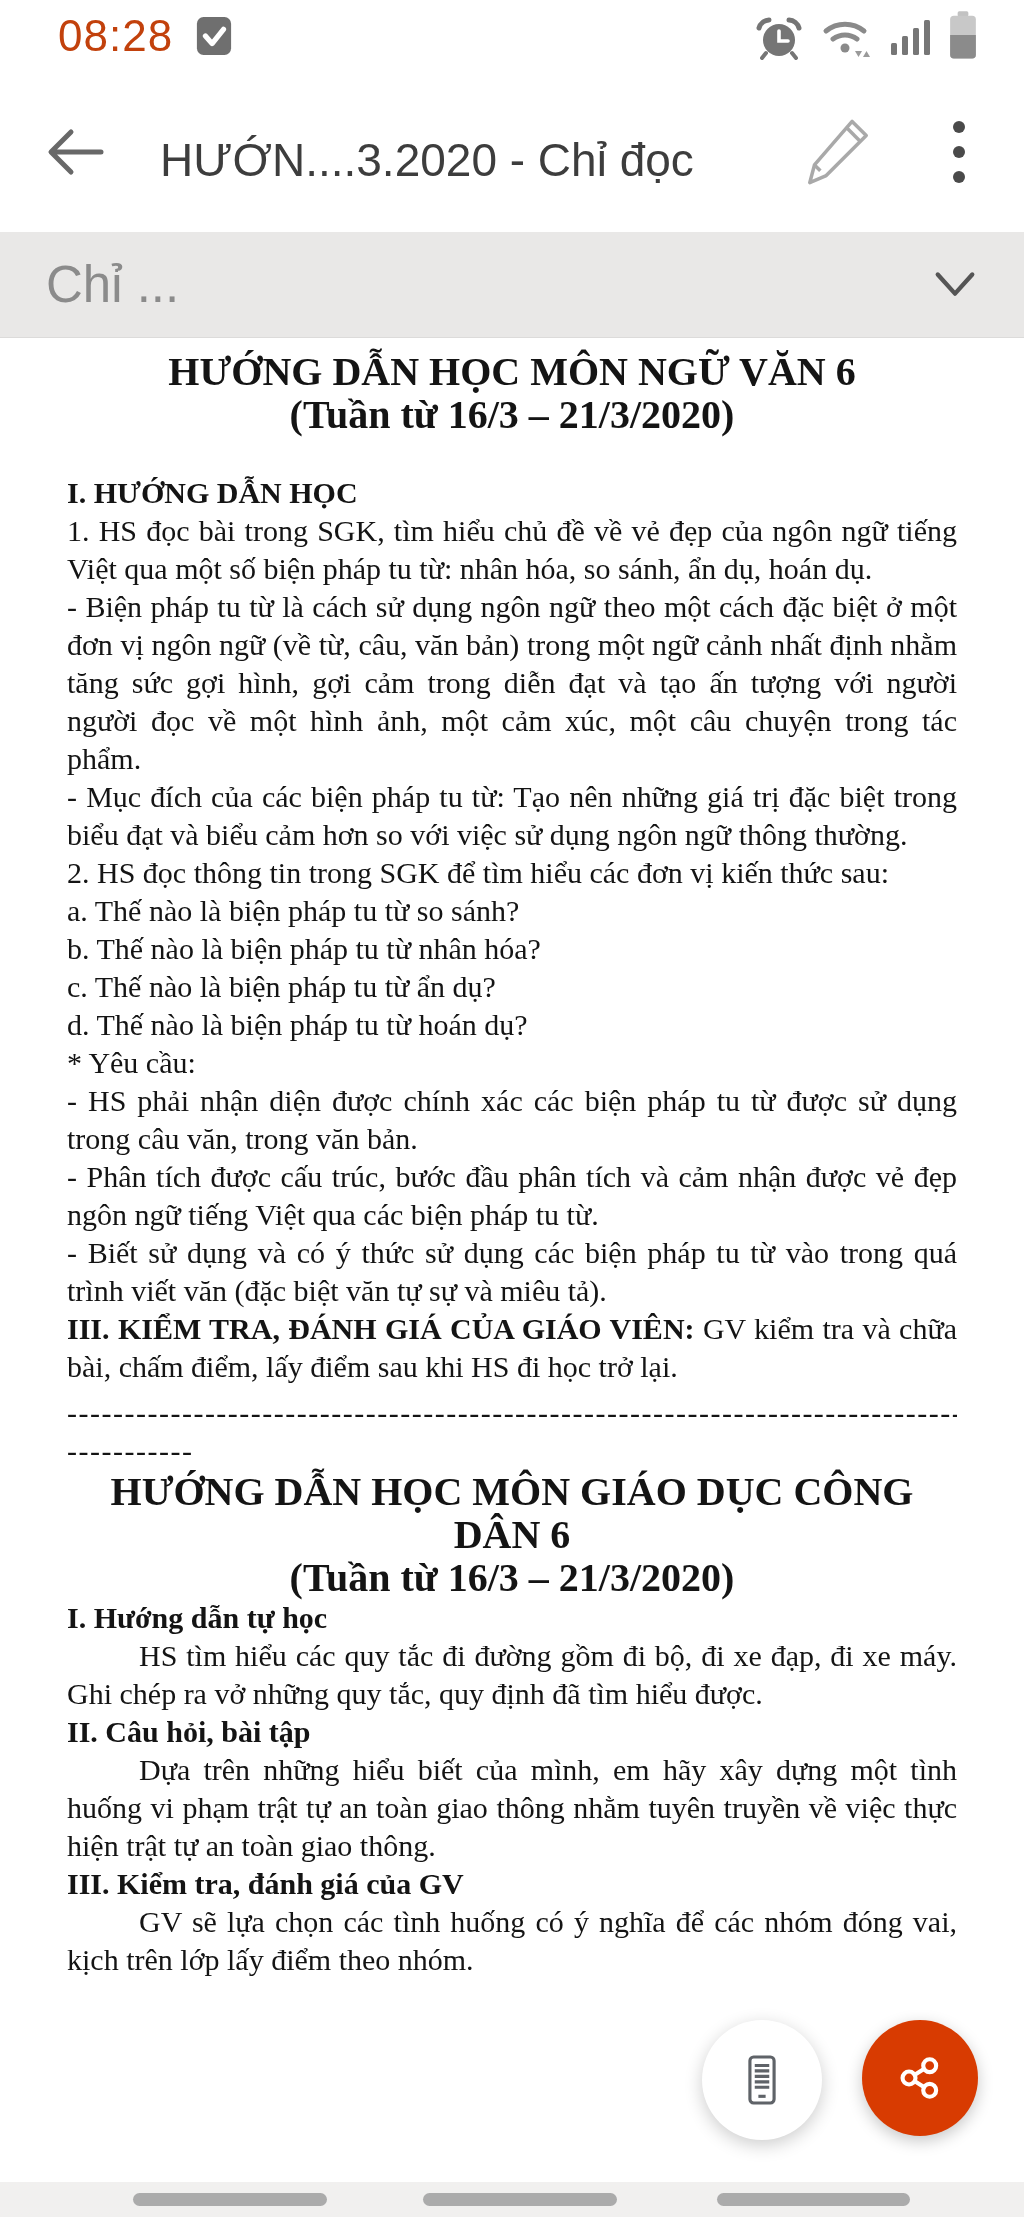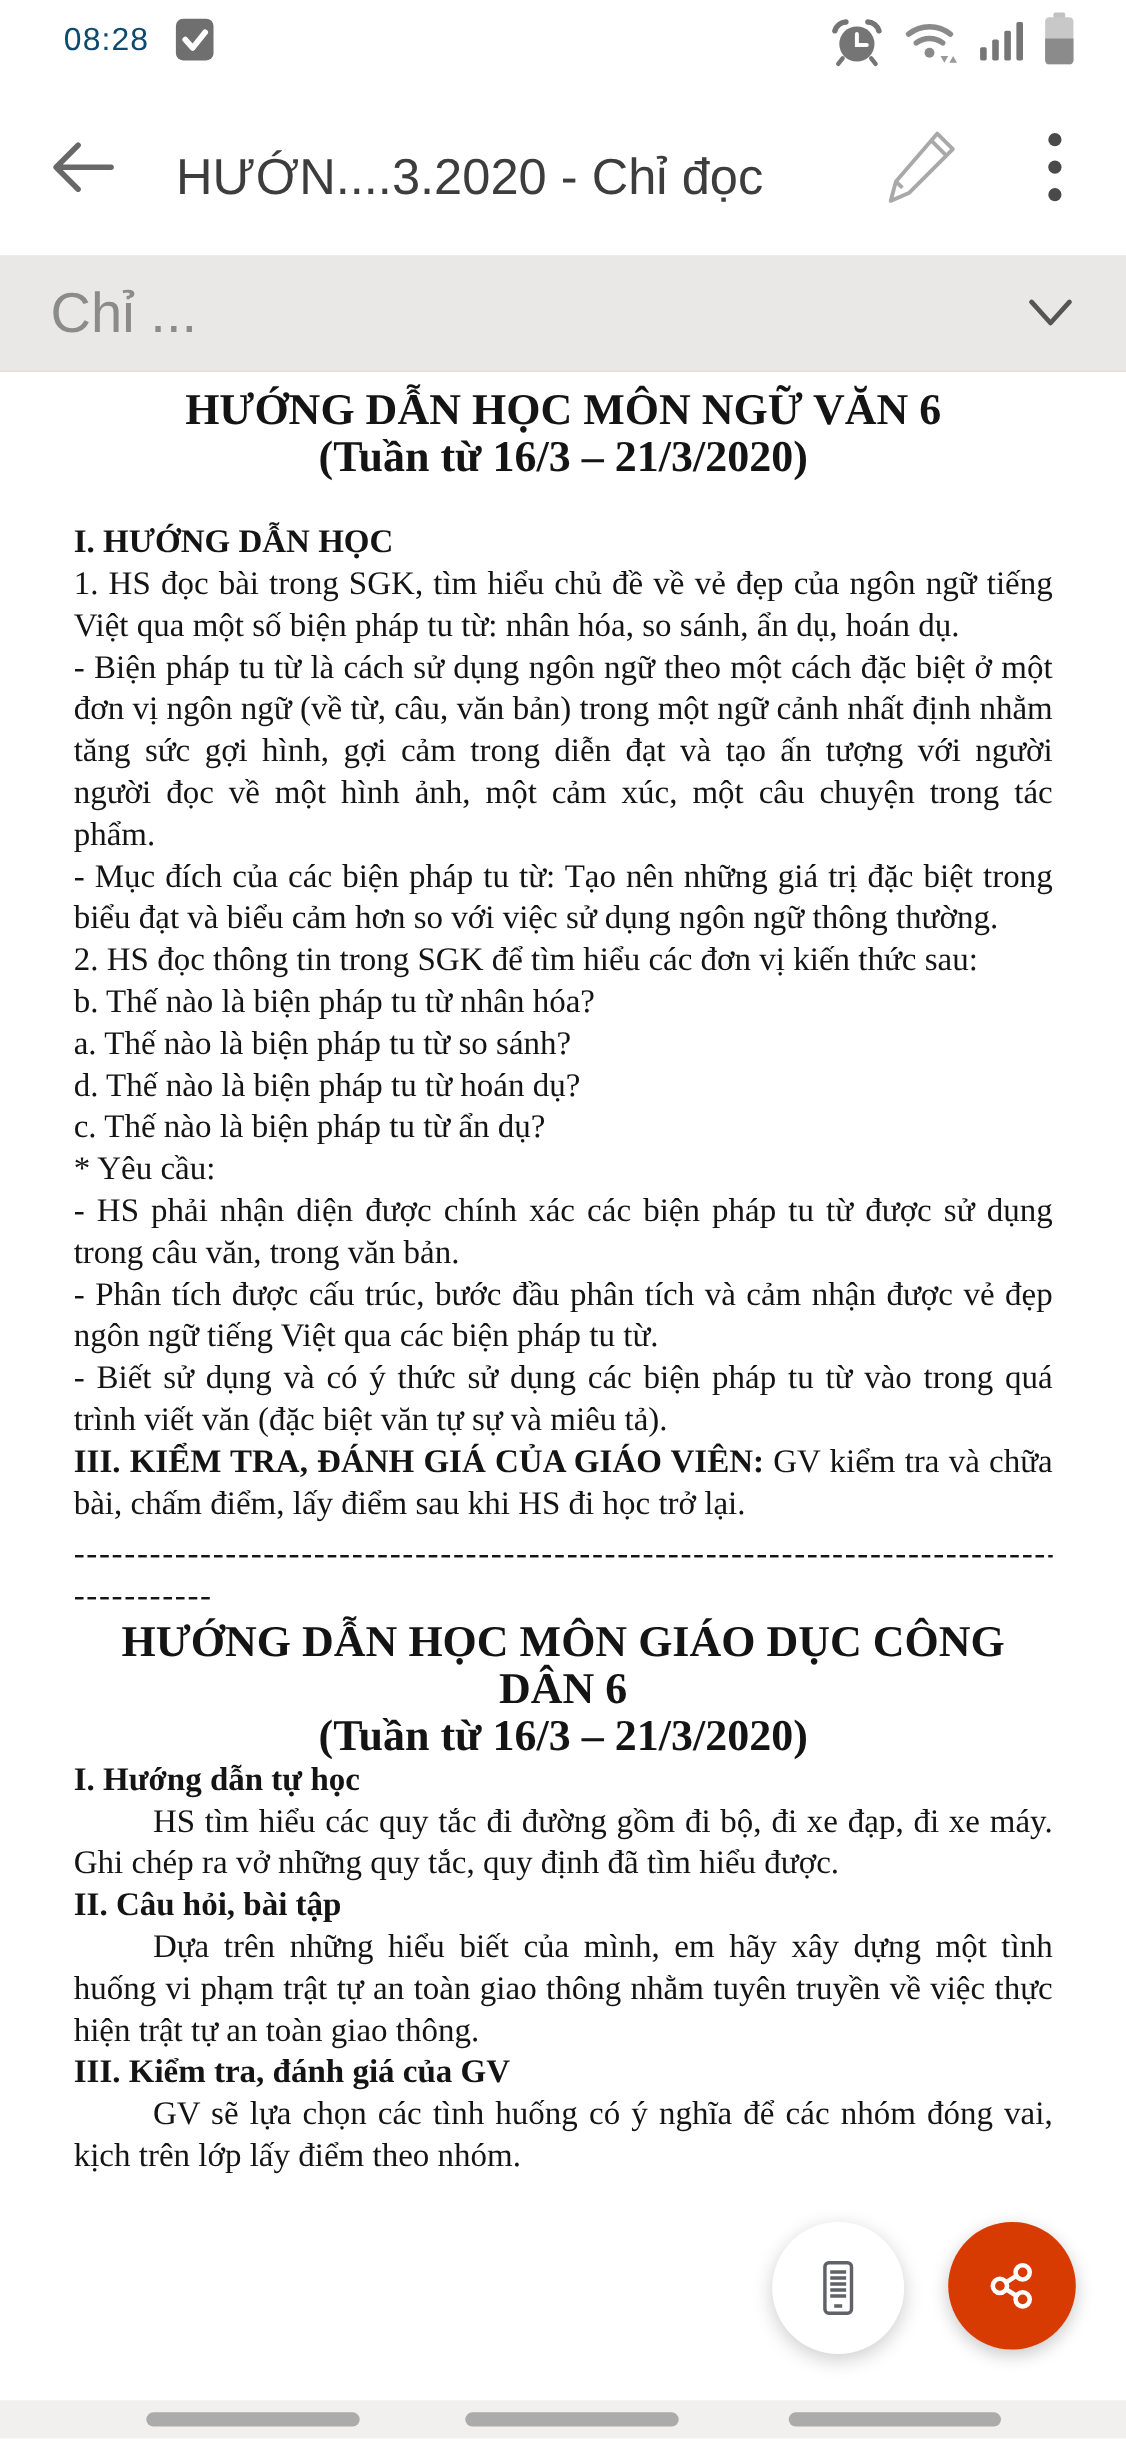--- a/index.html
+++ b/index.html
@@ -5,21 +5,21 @@
   * { margin:0; padding:0; box-sizing:border-box; }
   html,body { width:1024px; }
   body {
     width:1024px; height:2217px; position:relative; background:#ffffff;
     overflow:hidden; font-family:"Liberation Sans", sans-serif;
   }
   
   .status-bar{
     height:72px; display:flex; align-items:center; padding:0 46px 0 58px; background:#fff;
   }
-  .status-time{ font-size:29px; color:#0c4a6e; letter-spacing:1px; }
+  .status-time{ font-size:44px; color:#c2410c; letter-spacing:1px; }
   .status-check{ margin-left:22px; display:flex; }
   .status-right{ margin-left:auto; display:flex; align-items:flex-end; gap:16px; }
   
   .app-bar{ height:160px; display:flex; align-items:center; padding:0 42px; background:#fff; }
   .back-btn{ width:66px; height:66px; display:flex; align-items:center; justify-content:center; cursor:pointer; }
   .app-title{
     margin-left:52px; font-size:46px; color:#3d3d3d; white-space:nowrap;
     overflow:hidden; text-overflow:ellipsis; max-width:560px;margin-top:16px;
   }
   .edit-btn{ margin-left:auto; width:80px; height:84px; display:flex; align-items:center; justify-content:center; cursor:pointer; }
@@ -131,24 +131,24 @@
 
 <div class="doc">
   <div class="t">HƯỚNG DẪN HỌC MÔN NGỮ VĂN 6</div>
   <div class="t">(Tuần từ 16/3 – 21/3/2020)</div>
   <div class="spacer"></div>
   <div class="h">I. HƯỚNG DẪN HỌC</div>
   <div class="b">1. HS đọc bài trong SGK, tìm hiểu chủ đề về vẻ đẹp của ngôn ngữ tiếng Việt qua một số biện pháp tu từ: nhân hóa, so sánh, ẩn dụ, hoán dụ.</div>
   <div class="b">- Biện pháp tu từ là cách sử dụng ngôn ngữ theo một cách đặc biệt ở một đơn vị ngôn ngữ (về từ, câu, văn bản) trong một ngữ cảnh nhất định nhằm tăng sức gợi hình, gợi cảm trong diễn đạt và tạo ấn tượng với người người đọc về một hình ảnh, một cảm xúc, một câu chuyện trong tác phẩm.</div>
   <div class="b">- Mục đích của các biện pháp tu từ: Tạo nên những giá trị đặc biệt trong biểu đạt và biểu cảm hơn so với việc sử dụng ngôn ngữ thông thường.</div>
   <div class="b">2. HS đọc thông tin trong SGK để tìm hiểu các đơn vị kiến thức sau:</div>
+  <div class="b">a. Thế nào là biện pháp tu từ so sánh?</div>
   <div class="b">b. Thế nào là biện pháp tu từ nhân hóa?</div>
-  <div class="b">a. Thế nào là biện pháp tu từ so sánh?</div>
+  <div class="b">c. Thế nào là biện pháp tu từ ẩn dụ?</div>
   <div class="b">d. Thế nào là biện pháp tu từ hoán dụ?</div>
-  <div class="b">c. Thế nào là biện pháp tu từ ẩn dụ?</div>
   <div class="b">* Yêu cầu:</div>
   <div class="b">- HS phải nhận diện được chính xác các biện pháp tu từ được sử dụng trong câu văn, trong văn bản.</div>
   <div class="b">- Phân tích được cấu trúc, bước đầu phân tích và cảm nhận được vẻ đẹp ngôn ngữ tiếng Việt qua các biện pháp tu từ.</div>
   <div class="b">- Biết sử dụng và có ý thức sử dụng các biện pháp tu từ vào trong quá trình viết văn (đặc biệt văn tự sự và miêu tả).</div>
   <div class="b"><span class="lead">III. KIỂM TRA, ĐÁNH GIÁ CỦA GIÁO VIÊN:</span><span> GV kiểm tra và chữa bài, chấm điểm, lấy điểm sau khi HS đi học trở lại.</span></div>
   <div class="dash">------------------------------------------------------------------------------------------------</div>
   <div class="dash2">-----------</div>
   <div class="t">HƯỚNG DẪN HỌC MÔN GIÁO DỤC CÔNG DÂN 6</div>
   <div class="t">(Tuần từ 16/3 – 21/3/2020)</div>
   <div class="h">I. Hướng dẫn tự học</div>

